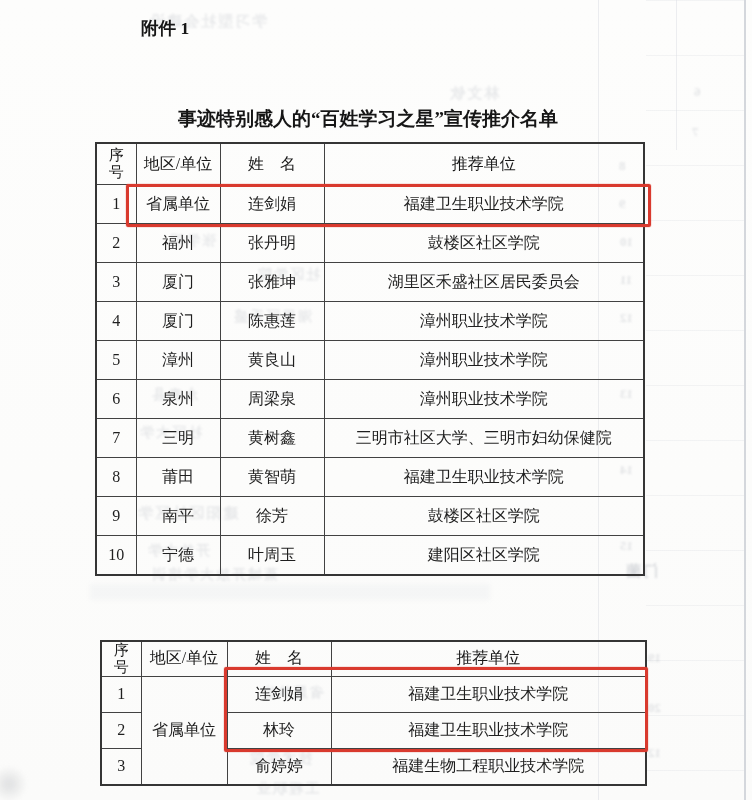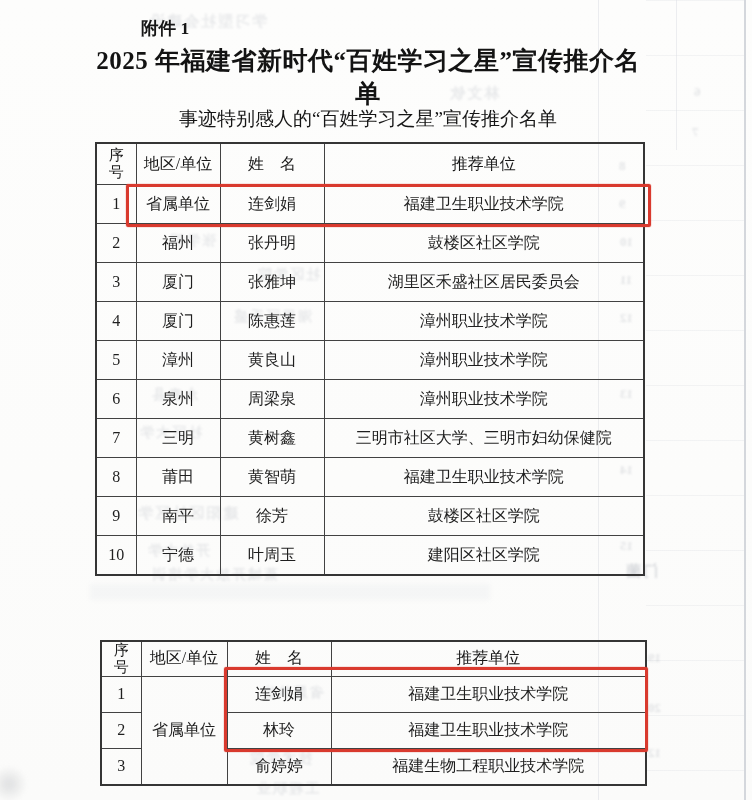--- a/index.html
+++ b/index.html
@@ -19,21 +19,21 @@
     background:repeating-linear-gradient(to bottom,rgba(185,190,200,.28) 0 1px,transparent 1px 55px);}
   .smudge{position:absolute;left:-8px;top:764px;width:34px;height:40px;border-radius:50%;
     background:radial-gradient(circle,rgba(140,144,150,.25),rgba(140,144,150,0) 70%);filter:blur(2px);}
   .faint-band{position:absolute;left:90px;top:584px;width:400px;height:16px;
     background:rgba(198,204,212,.12);filter:blur(2px);}
   
   .attachment{position:absolute;left:97px;top:16px;font-size:17.5px;font-weight:700;color:#161616;margin-left:44px;}
   .main-title{position:absolute;left:85px;top:44px;width:566px;text-align:center;
     font-size:25px;font-weight:700;letter-spacing:.5px;color:#131313;}
   .sec-title{position:absolute;left:85px;width:566px;text-align:center;
-    font-weight:400;color:#161616;}
+    font-weight:700;color:#161616;}
   .sec1{top:106px;font-size:19px;}
   .sec2{top:606px;font-size:20px;}
   
   table{position:absolute;border-collapse:collapse;table-layout:fixed;background:transparent;}
   .t1{left:95px;top:142px;width:548px;}
   .t2{left:100px;top:640px;width:545px;}
   th,td{border:1.4px solid #424242;text-align:center;vertical-align:middle;
     padding:0;font-weight:normal;font-size:16px;color:#1f1f1f;overflow:hidden;}
   .t1{border:2px solid #353535;}
   .t2{border:2px solid #353535;}
@@ -86,21 +86,20 @@
     <span class="ghost-num" style="left:620px;top:310px;">12</span>
     <span class="ghost-num" style="left:620px;top:386px;">13</span>
     <span class="ghost-num" style="left:620px;top:462px;">14</span>
     <span class="ghost-num" style="left:620px;top:538px;">15</span>
     <span class="ghost-num" style="left:648px;top:650px;">19</span>
     <span class="ghost-num" style="left:648px;top:700px;">20</span>
     <span class="ghost-num" style="left:648px;top:745px;">12</span>
   </div>
 
   <div class="attachment">附件 1</div>
-  <div class="main-title">2025 年福建省新时代“百姓学习之星”宣传推介名单</div>
   <div class="sec-title sec1">事迹特别感人的“百姓学习之星”宣传推介名单</div>
 
   <table class="t1">
     <colgroup>
         <col style="width:40px">
         <col style="width:84px">
         <col style="width:104px">
         <col style="width:320px">
       </colgroup>
     <tbody>

